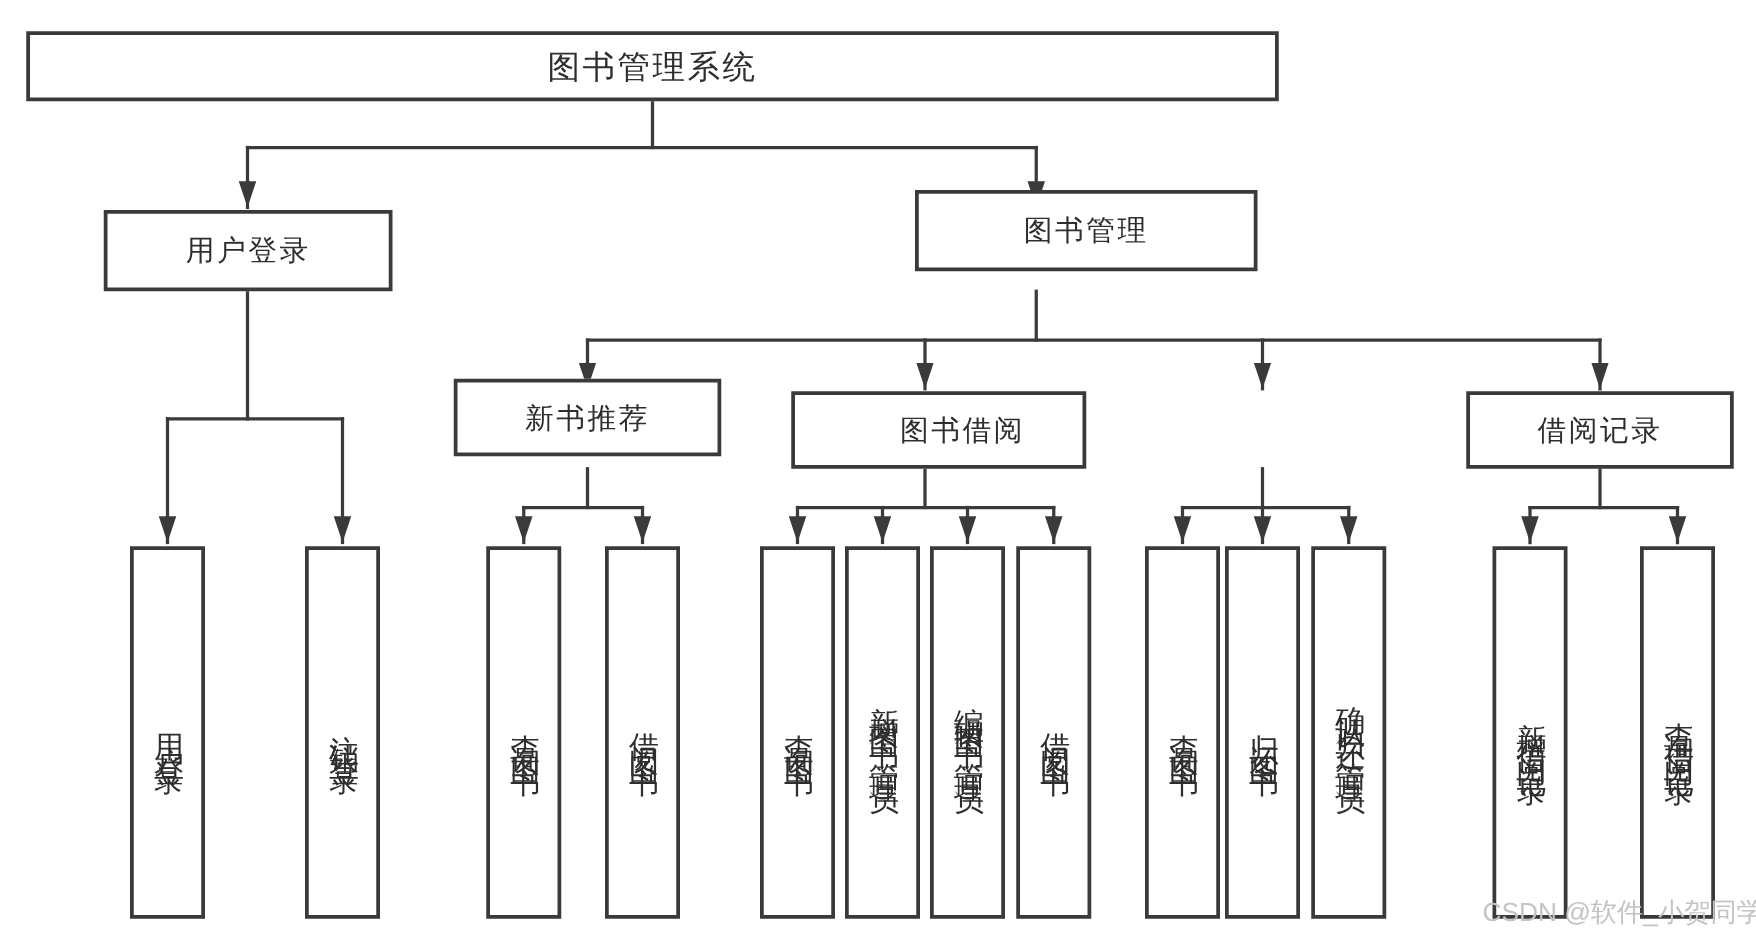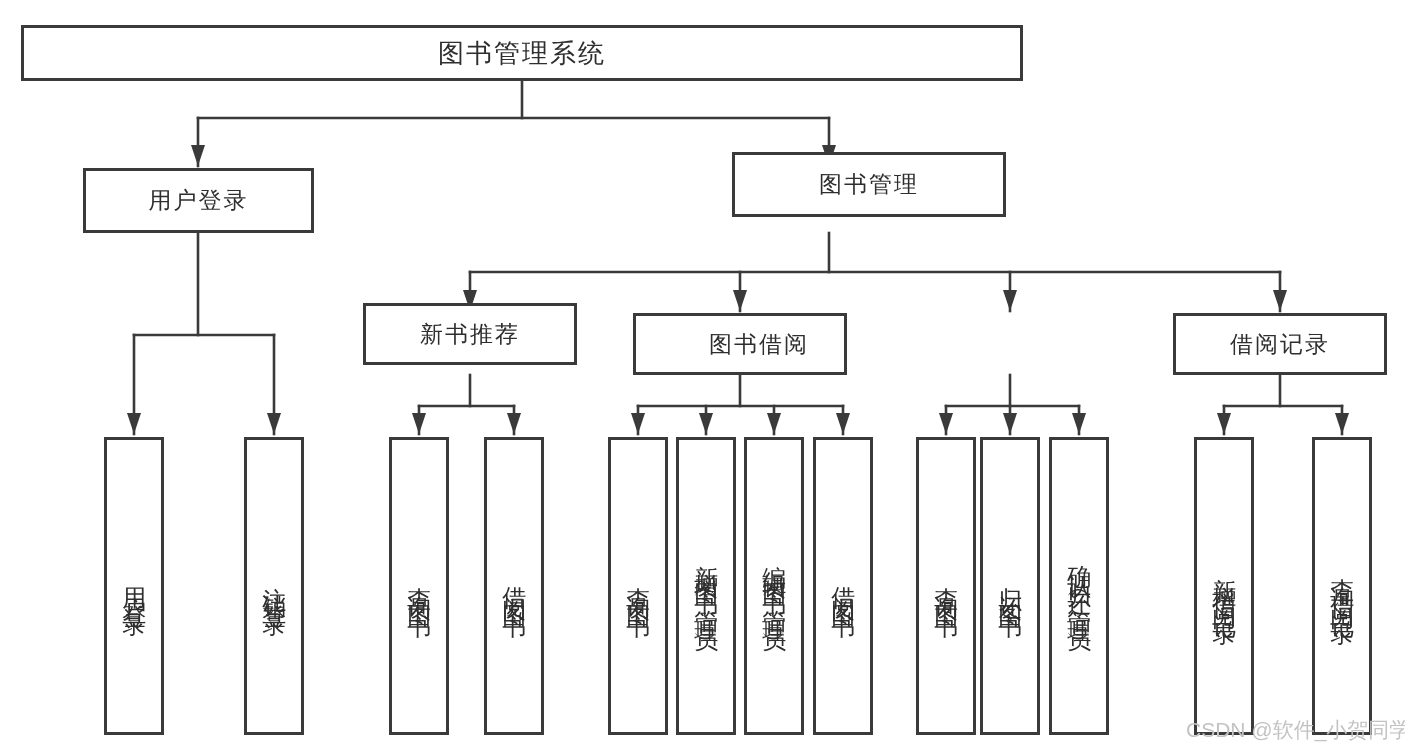--- a/index.html
+++ b/index.html
@@ -93,21 +93,21 @@
   <div class="node h-node" style="left:83px;top:168px;width:231px;height:65px;">
     <span>用户登录</span>
   </div>
   <div class="node h-node" style="left:712px;top:152px;width:274px;height:65px;margin-left:20px;">
     <span>图书管理</span>
   </div>
 
   <div class="node h-node" style="left:363px;top:303px;width:214px;height:62px;">
     <span>新书推荐</span>
   </div>
-  <div class="node h-node" style="left:633px;top:313px;width:214px;height:62px;padding-left:38px;">
+  <div class="node h-node" style="left:633px;top:313px;width:236px;height:62px;padding-left:38px;">
     <span>图书借阅</span>
   </div>
   <div class="node h-node" style="left:1173px;top:313px;width:214px;height:62px;">
     <span>借阅记录</span>
   </div>
 
   <div class="node v-node" style="left:104px;top:437px;width:60px;height:298px;">
     <span class="v-label">用户登录</span>
   </div>
   <div class="node v-node" style="left:244px;top:437px;width:60px;height:298px;">

